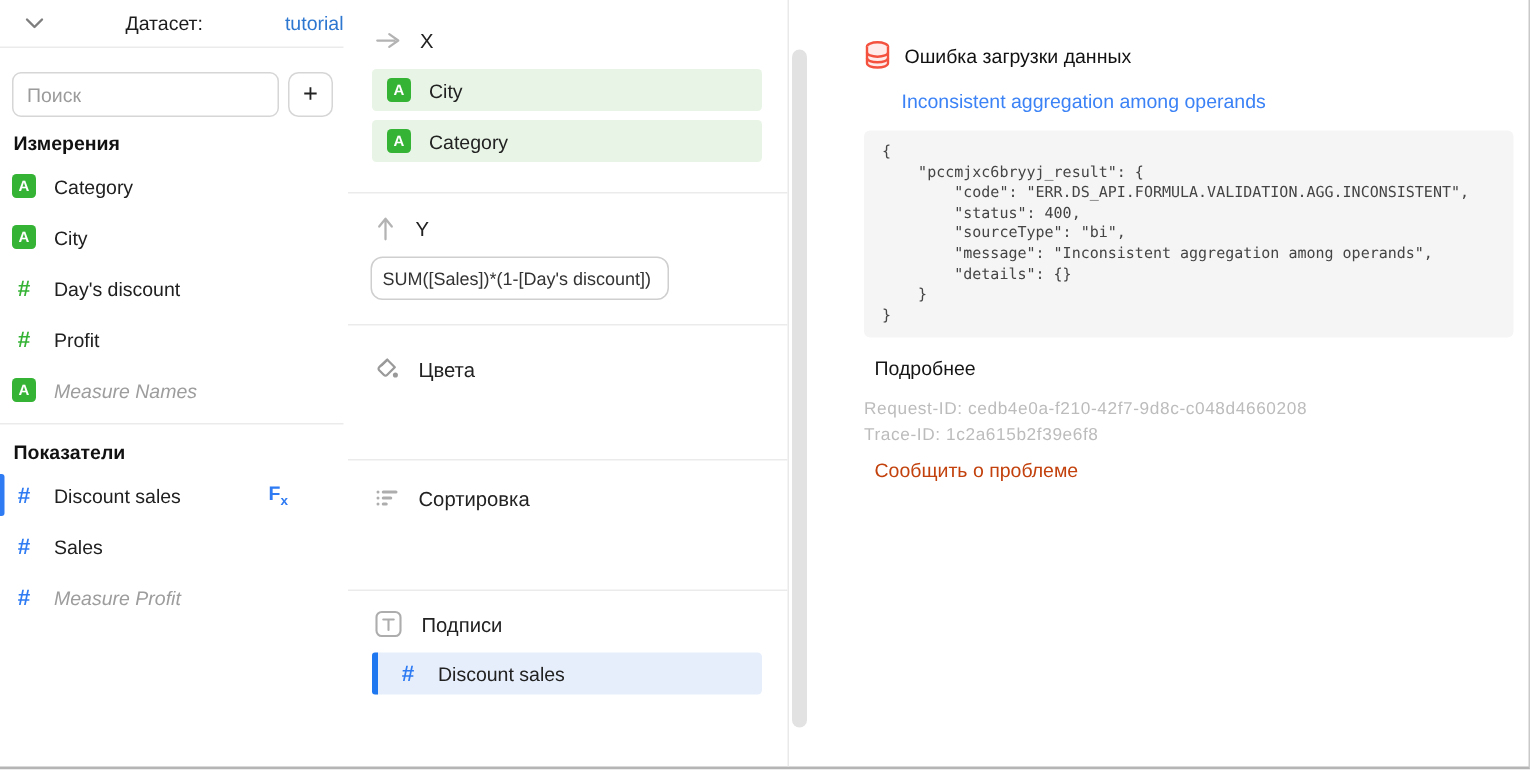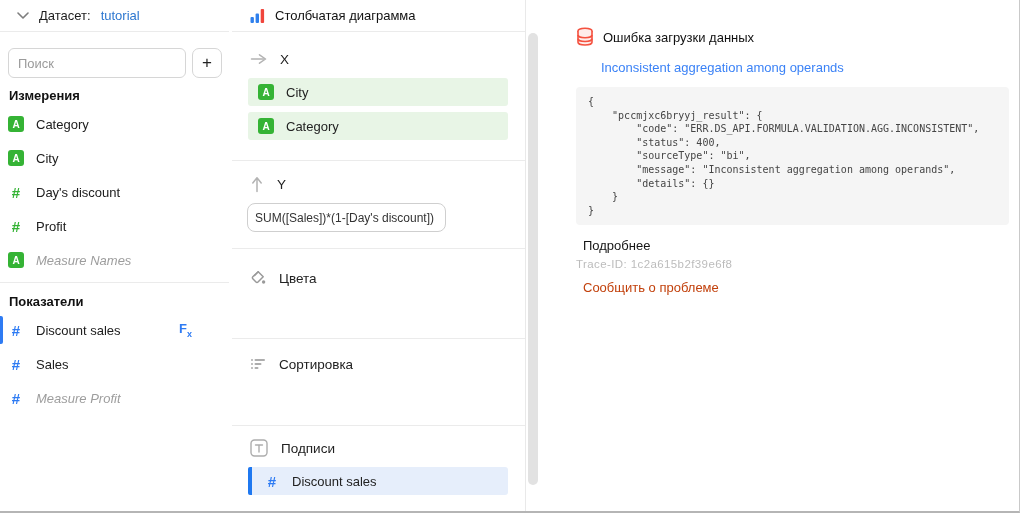--- a/index.html
+++ b/index.html
@@ -4,21 +4,21 @@
 <style>
   html,body { margin:0; padding:0; background:#fff; }
   #app {
     position:relative; width:1020px; height:513px; box-sizing:border-box;
     border-right:1px solid #c9c9c9; border-bottom:2px solid #b5b5b5;
     font-family:"Liberation Sans","DejaVu Sans",sans-serif; overflow:hidden;
     background:#fff; color:#1d1d1d;
   }
   
   .sidebar { position:absolute; left:0; top:0; width:229px; height:100%; }
-  .sb-header { height:31px; border-bottom:1px solid #ebebeb; display:flex; align-items:center; gap:10px; padding-left:17px; font-size:13px; }
+  .sb-header { height:31px; border-bottom:1px solid #ebebeb; display:flex; align-items:center; gap:10px; padding-left:17px; font-size:13px;justify-content:space-between; }
   .link-blue { color:#2d77d0; cursor:pointer; }
   .search-row { display:flex; gap:6px; padding:16px 7px 0 8px; align-items:center; }
   .search-input { width:158px; height:28px; border:1px solid #d6d6d6; border-radius:6px; padding:0 9px; font-size:13px; color:#333; outline:none; font-family:inherit; }
   .search-input::placeholder { color:#9b9b9b; }
   .plus-btn { width:30px; height:30px; border:1px solid #d6d6d6; border-radius:7px; background:#fff; font-size:17px; line-height:26px; color:#222; text-align:center; cursor:pointer; padding:0; font-family:inherit; }
   .sec-title { font-weight:bold; font-size:13px; color:#111; margin:11px 0 4px 9px; line-height:14px; }
   .frow { height:34px; display:flex; align-items:center; gap:12px; padding-left:8px; position:relative; cursor:pointer; }
   .badge-a { width:16px; height:16px; border-radius:3px; background:#35b335; color:#fff; font-size:10px; font-weight:bold; display:flex; align-items:center; justify-content:center; flex:none; }
   .hash { width:16px; text-align:center; font-size:15px; font-weight:bold; flex:none; }
   .hash.green { color:#35b335; }
@@ -119,28 +119,20 @@
         <span class="flabel">Sales</span>
       </div>
       <div class="frow">
         <span class="hash blue">#</span>
         <span class="flabel muted">Measure Profit</span>
       </div>
     </div>
   </div>
 
   <div class="midpanel">
-    <div class="mid-header">
-      <svg width="15" height="15" viewBox="0 0 15 15">
-        <rect x="0.5" y="9" width="3.4" height="6" rx="1" fill="#2f80ed"></rect>
-        <rect x="5.6" y="5.5" width="3.4" height="9.5" rx="1" fill="#2f80ed"></rect>
-        <rect x="10.7" y="1" width="3.4" height="14" rx="1" fill="#f0453c"></rect>
-      </svg>
-      <span>Столбчатая диаграмма</span>
-    </div>
 
     <div class="shelf x">
       <div class="shelf-head">
         <svg width="17" height="12" viewBox="0 0 17 12">
             <path d="M1.5 6 H13 M9.5 1.8 L15.5 6 L9.5 10.2" stroke="#b3b3b3" stroke-width="1.5" fill="none" stroke-linecap="round" stroke-linejoin="round"></path>
           </svg>
         <span>X</span>
       </div>
       <div class="chips">
         <div class="chip green">
@@ -224,17 +216,18 @@
     <pre class="err-code">{
     "pccmjxc6bryyj_result": {
         "code": "ERR.DS_API.FORMULA.VALIDATION.AGG.INCONSISTENT",
         "status": 400,
         "sourceType": "bi",
         "message": "Inconsistent aggregation among operands",
         "details": {}
     }
 }</pre>
     <div class="err-more">Подробнее</div>
+    <div class="err-id">Request-ID: cedb4e0a-f210-42f7-9d8c-c048d4660208</div>
     <div class="err-id second">Trace-ID: 1c2a615b2f39e6f8</div>
     <div class="err-report">Сообщить о проблеме</div>
   </div>
 
 </div>
 
 </body></html>

